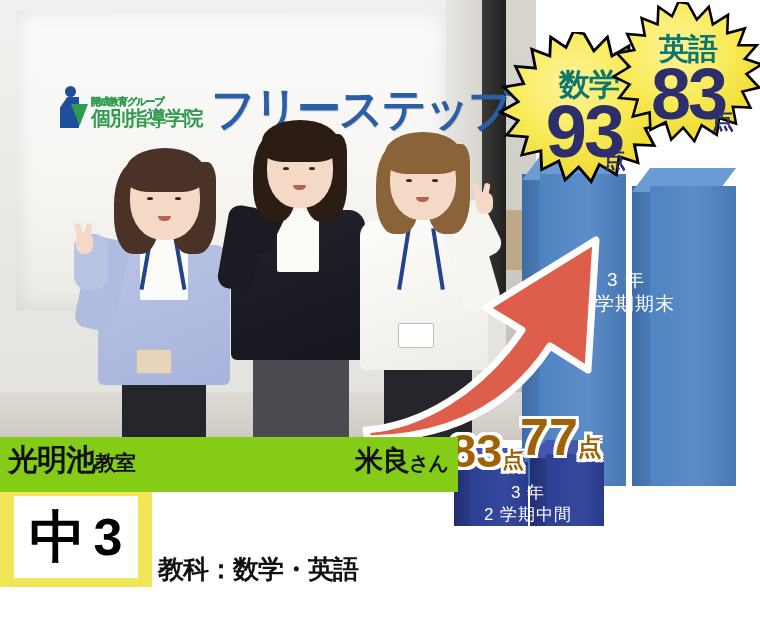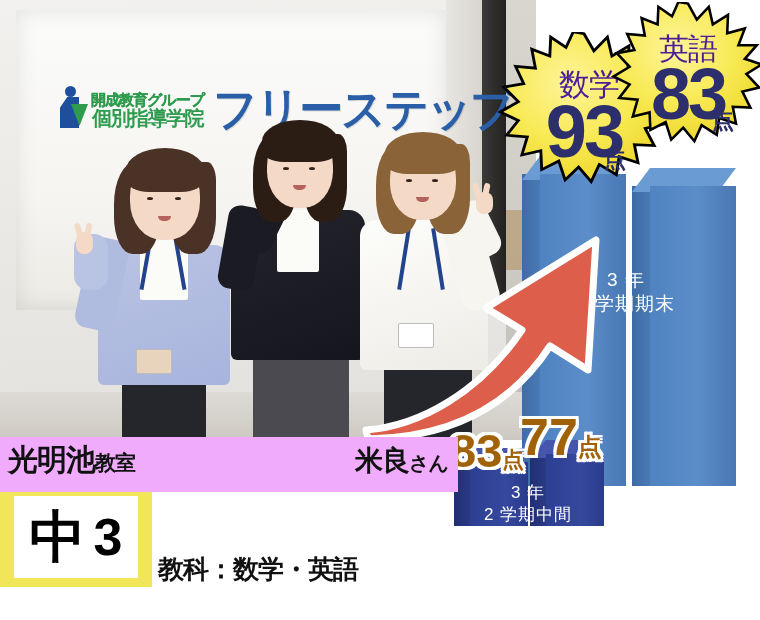--- a/index.html
+++ b/index.html
@@ -27,21 +27,21 @@
 
   
   .logo{position:absolute;left:60px;top:86px;display:flex;align-items:flex-end;gap:5px;}
   .logo-mark{position:relative;width:26px;height:42px;}
   .logo-mark .lm-head{position:absolute;left:5px;top:0;width:11px;height:11px;border-radius:50%;background:#1f4f9c;}
   .logo-mark .lm-body{position:absolute;left:0;top:11px;width:19px;height:31px;
     background:#1f4f9c;clip-path:polygon(38% 0,100% 0,100% 100%,0 100%,0 34%);}
   .logo-mark .lm-leaf{position:absolute;left:11px;top:18px;width:17px;height:22px;
     background:#2f9b4e;clip-path:polygon(0 0,100% 0,50% 100%);}
   .logo-txt{display:flex;flex-direction:column;line-height:1;}
-  .logo-l1{font-size:15px;font-weight:bold;color:#2f9b4e;letter-spacing:-1px;
+  .logo-l1{font-size:10px;font-weight:bold;color:#2f9b4e;letter-spacing:-1px;
     -webkit-text-stroke:.3px #2f9b4e;transform:skewX(-6px);}
   .logo-l2{font-size:20px;font-weight:bold;color:#2f9b4e;letter-spacing:-1.5px;margin-top:1px;text-align:center;}
   .logo-big{font-size:44px;font-weight:bold;color:#2a5fa8;letter-spacing:-2px;
     line-height:.86;margin-left:4px;transform:scaleY(1.06);
     text-shadow:1px 1px 0 rgba(0,0,0,.12);}
 
   
   .person{position:absolute;bottom:0;}
   .head{position:absolute;border-radius:48% 48% 46% 46%;background:#f3d9c6;}
   .hair{position:absolute;border-radius:52% 52% 30% 30%;}
@@ -50,21 +50,21 @@
   .legs{position:absolute;background:#24262c;border-radius:4px 4px 0 0;}
   .arm{position:absolute;border-radius:12px;}
   .hand{position:absolute;width:17px;height:22px;border-radius:8px;background:#f3d9c6;}
   .finger{position:absolute;width:6px;height:17px;border-radius:3px;background:#f3d9c6;}
   .lanyard{position:absolute;width:4px;background:#23448c;}
   .badge-card{position:absolute;width:34px;height:23px;background:#fff;border:1px solid #bdbdbd;border-radius:2px;}
   .eye{position:absolute;width:6px;height:3px;border-radius:50%;background:#35241c;}
   .mouth{position:absolute;width:13px;height:5px;border-radius:0 0 9px 9px;background:#b4625c;}
 
   
-  .band{position:absolute;left:0;top:437px;width:458px;height:55px;background:#f0abfc;}
+  .band{position:absolute;left:0;top:437px;width:458px;height:55px;background:#84cc16;}
   .band .school{position:absolute;left:8px;top:8px;font-size:30px;font-weight:bold;color:#111;
     letter-spacing:-1px;line-height:1;}
   .band .school small{font-size:21px;}
   .band .name{position:absolute;right:10px;top:10px;font-size:28px;font-weight:bold;color:#111;
     letter-spacing:-1px;line-height:1;}
   .band .name small{font-size:20px;}
 
   .gradebox-wrap{position:absolute;left:0;top:492px;width:152px;height:95px;background:#f0e657;}
   .gradebox{position:absolute;left:14px;top:4px;width:124px;height:82px;background:#fff;
     display:flex;align-items:center;justify-content:center;gap:8px;}
@@ -88,21 +88,21 @@
     text-shadow:
       -3px -3px 0 #fff, 3px -3px 0 #fff, -3px 3px 0 #fff, 3px 3px 0 #fff,
       -3px 0 0 #fff, 3px 0 0 #fff, 0 -3px 0 #fff, 0 3px 0 #fff,
       -2px -3px 0 #fff, 2px -3px 0 #fff, -2px 3px 0 #fff, 2px 3px 0 #fff;}
   .score .unit{font-size:.46em;}
 
   
   .burst{position:absolute;display:flex;align-items:center;justify-content:center;}
   .burst .star{position:absolute;left:0;top:0;width:100%;height:100%;}
   .burst .content{position:relative;text-align:center;line-height:1;}
-  .burst .subj{font-weight:normal;color:#4c1d95;letter-spacing:-1px;}
+  .burst .subj{font-weight:bold;color:#0f766e;letter-spacing:-1px;}
   .burst .num{font-weight:bold;color:#2c2f6b;letter-spacing:-3px;line-height:.8;}
   .burst .pt{font-weight:bold;color:#2c2f6b;}
 
   
   .arrow{position:absolute;left:360px;top:180px;width:260px;height:260px;}
 </style>
 </head>
 <body>
 
 <div id="stage">

